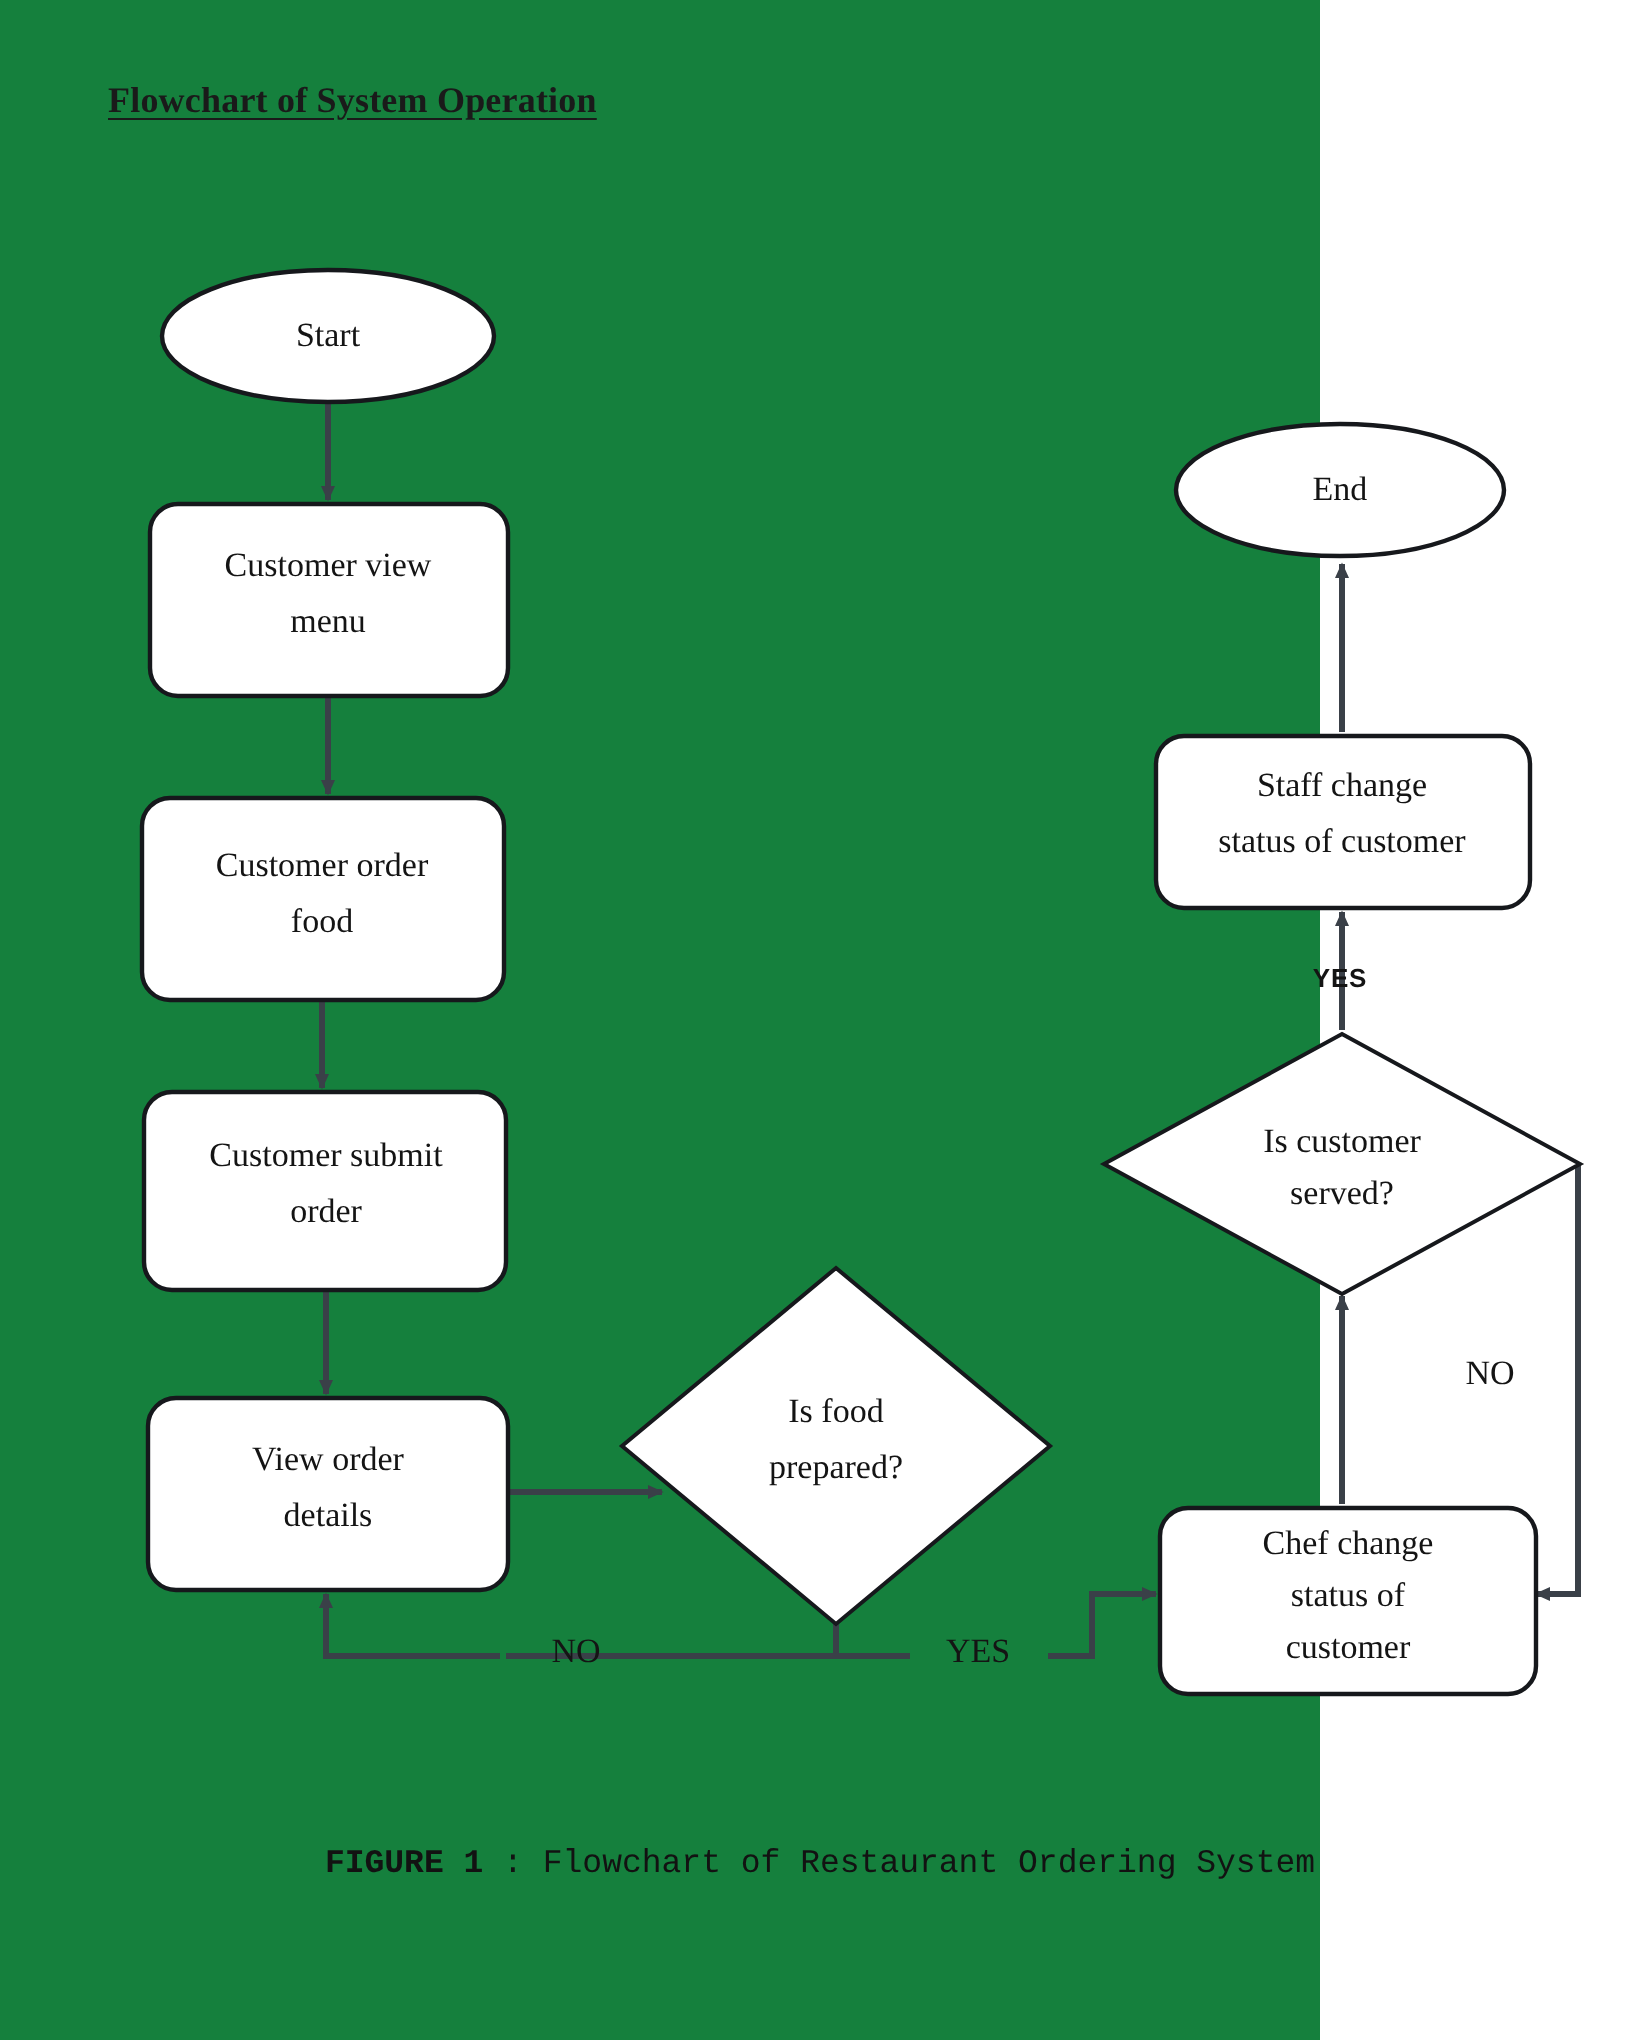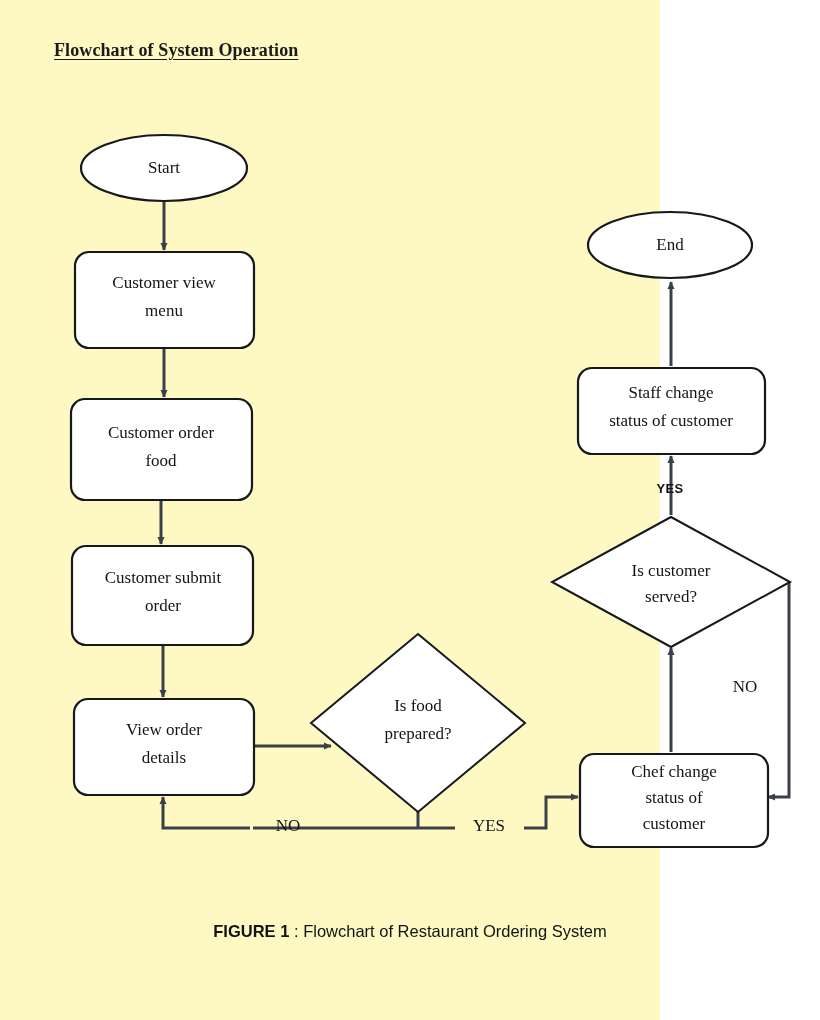--- a/index.html
+++ b/index.html
@@ -12,42 +12,42 @@
     height: 1020px;
     position: relative;
     font-family: "Liberation Serif", "DejaVu Serif", serif;
     color: #1a1a1a;
     overflow: hidden;
   }
   #page {
     position: relative;
     width: 660px;
     height: 1020px;
-    background: #fef9c3;
+    background: #15803d;
   }
   .doc-title {
     position: absolute;
     left: 54px;
     top: 40px;
     font-size: 18px;
     font-weight: bold;
     font-family: "Liberation Serif", "DejaVu Serif", serif;
     text-decoration: underline;
     text-underline-offset: 3px;
     letter-spacing: 0.1px;
     white-space: nowrap;
   }
   .figure-caption {
     position: absolute;
     left: 0;
     top: 922px;
     width: 820px;
     text-align: center;
     font-size: 16.5px;
-    font-family: Liberation Sans, sans-serif;
+    font-family: Liberation Mono, monospace;
     color: #121212;
   }
   .figure-caption .fig-label {
     font-weight: bold;
   }
   svg#flow {
     position: absolute;
     left: 0;
     top: 0;
     width: 820px;

